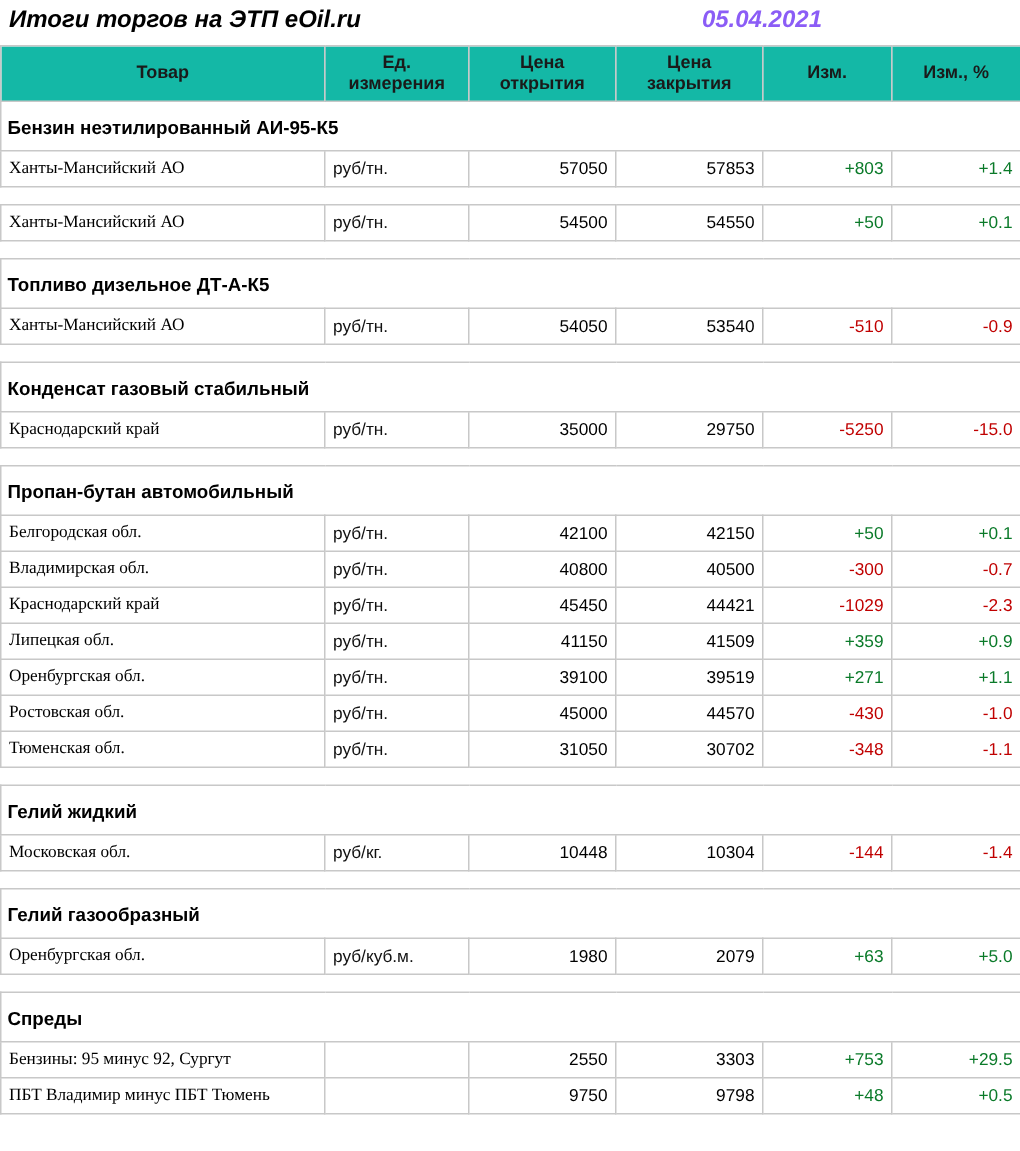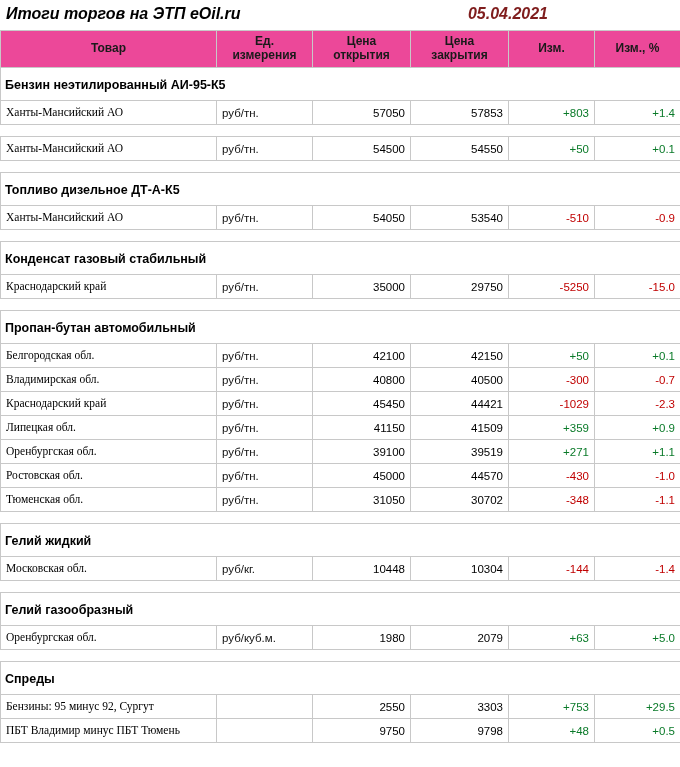--- a/index.html
+++ b/index.html
@@ -31,34 +31,34 @@
     font-size: 16px;
     font-weight: bold;
     font-style: italic;
     color: #000;
     letter-spacing: 0px;
   }
   .header-date {
     font-size: 16px;
     font-weight: bold;
     font-style: italic;
-    color: #7f1d1d;
+    color: #8b5cf6;
   }
   table.main {
     border-collapse: collapse;
     width: 680px;
     table-layout: fixed;
   }
   table.main th, table.main td {
     border: 1px solid #c8c8c8;
     padding: 0;
     vertical-align: middle;
   }
   thead th {
-    background: #ec4899;
+    background: #14b8a6;
     font-size: 12px;
     font-weight: bold;
     text-align: center;
     padding: 4px 4px;
     line-height: 1.15;
     color: #1a1a1a;
     height: 36px;
   }
   col.c-product { width: 216px; }
   col.c-unit { width: 96px; }

